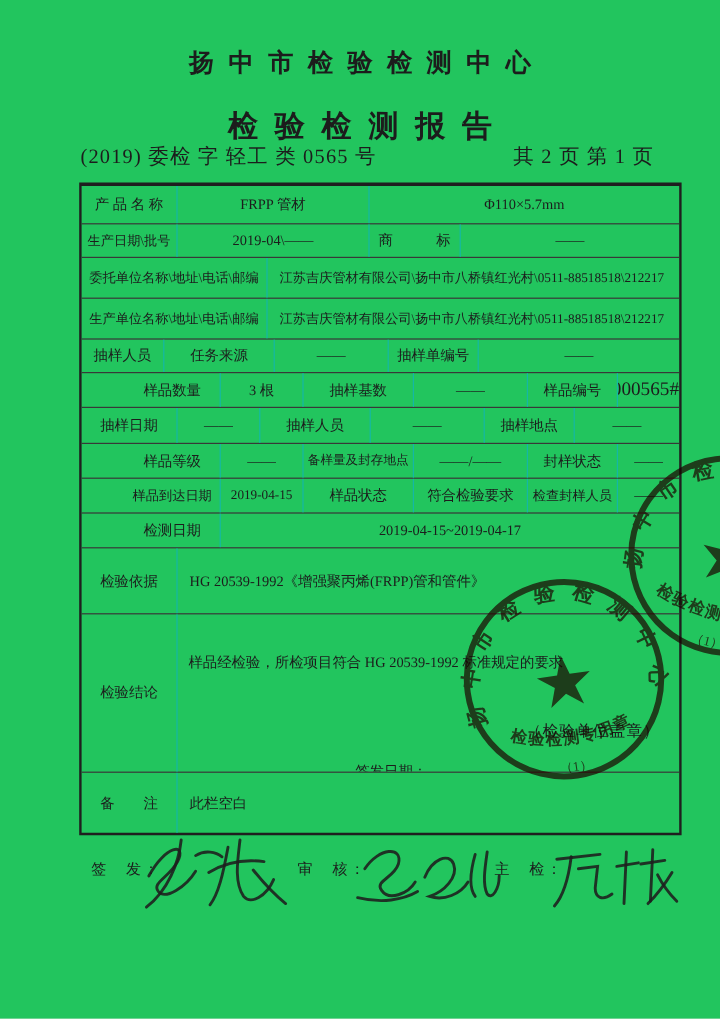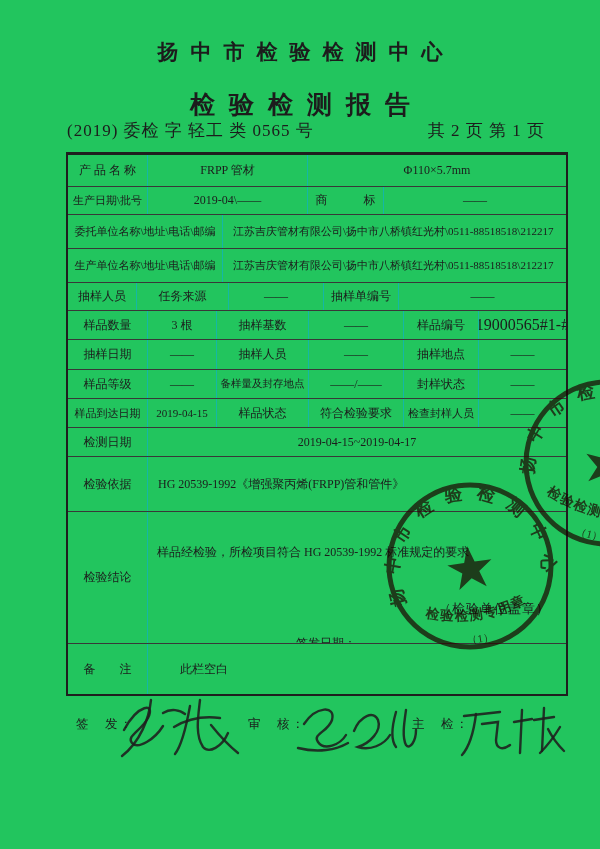--- a/index.html
+++ b/index.html
@@ -38,22 +38,22 @@
     display:flex;align-items:center;justify-content:center;
     font-size:12px;white-space:nowrap;overflow:hidden;padding:0 2px;
   }
   .td:last-child{border-right:none;}
   .td.left{justify-content:flex-start;padding-left:10px;}
   .w80{width:80px;flex:none;}  .w160{width:160px;flex:none;}
   .w76{width:76px;flex:none;}  .w155{width:155px;flex:none;}
   .w69{width:69px;flex:none;}  .w92{width:92px;flex:none;}
   .w95{width:95px;flex:none;}  .w75{width:75px;flex:none;}
   .grow{flex:1;}
-  .h32{height:32px;} .h28{height:28px;} .h34{height:34px;} .h29{height:29px;}
-  .h30{height:30px;} .h55{height:55px;} .h132{height:132px;} .h50{height:50px;gap:22px;}
+  .h32{height:32px;} .h28{height:28px;} .h34{height:34px;} .h29{height:29px;padding-left:36px;}
+  .h30{height:30px;} .h55{height:55px;} .h132{height:132px;} .h50{height:50px;}
   .fs11{font-size:11px;}  .fs105{font-size:10.5px;}  .fs10{font-size:16px;}
   .sp{letter-spacing:4px;text-indent:4px;}
   
   .concl{position:relative;display:block;}
   .concl-text{position:absolute;left:9px;top:32px;font-size:12px;}
   .seal-note{position:absolute;right:16px;top:88px;font-size:13px;letter-spacing:1px;}
   .issue-line{position:absolute;left:118px;top:108px;font-size:12px;white-space:pre;}
   
   .sig-label{position:absolute;font-size:12.5px;letter-spacing:2px;}
   .sig{position:absolute;}

